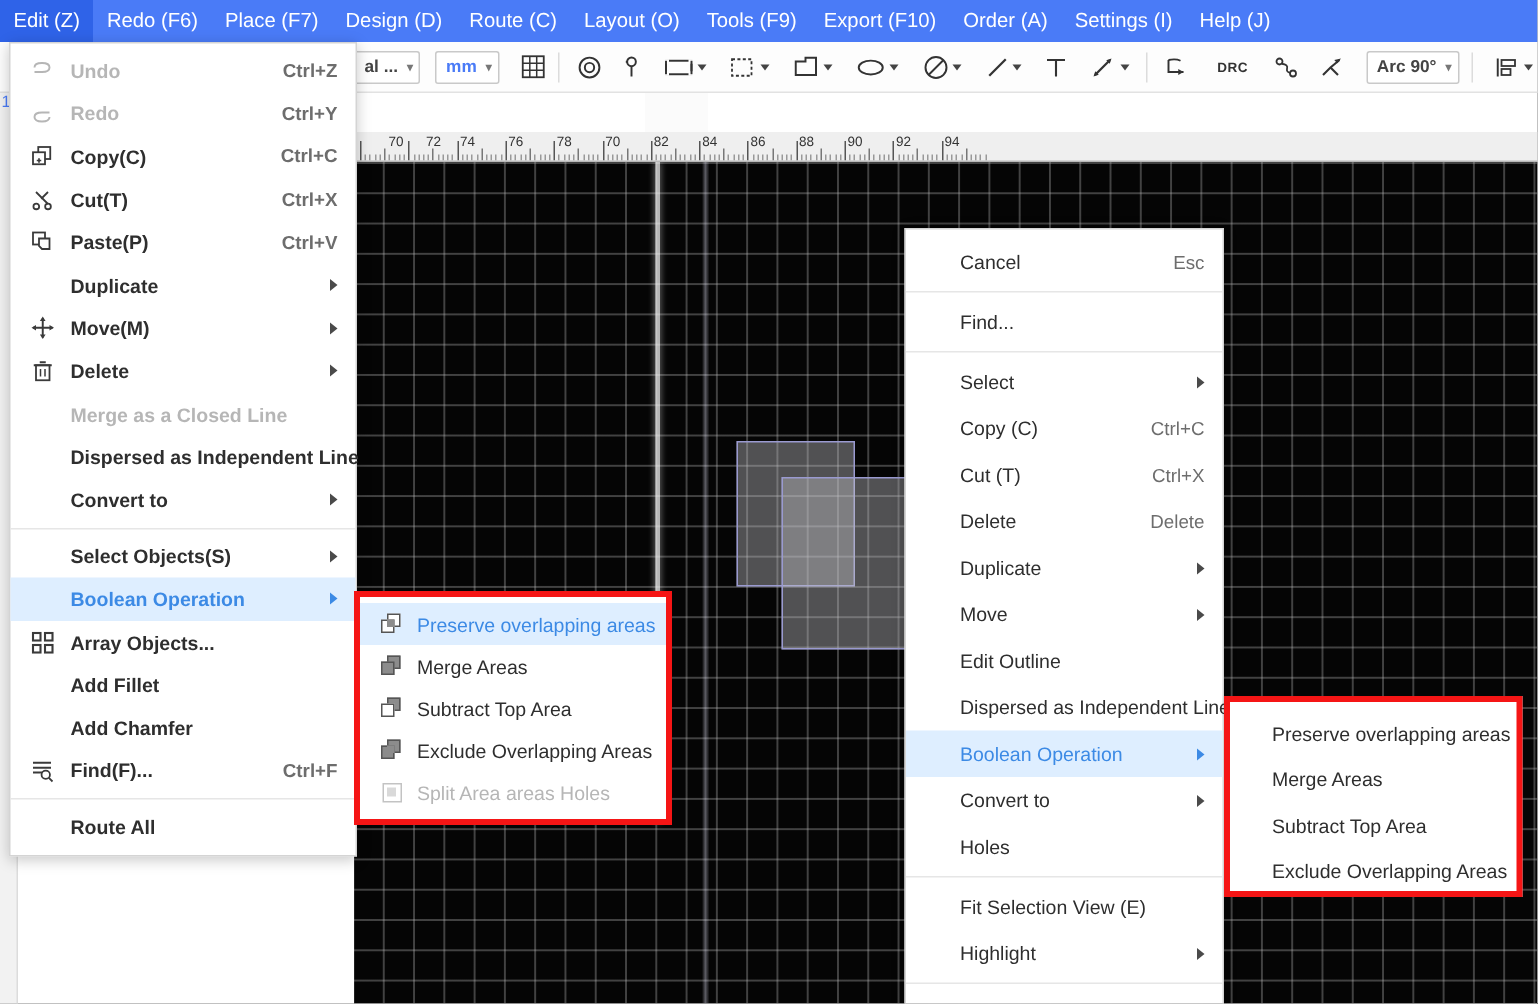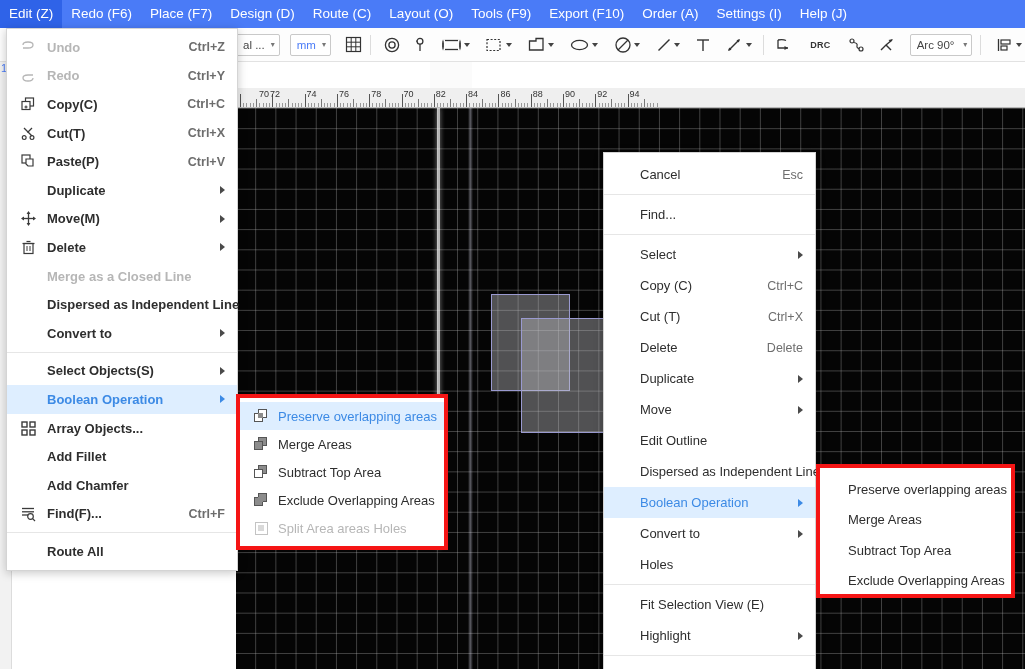--- a/index.html
+++ b/index.html
@@ -28,21 +28,21 @@
   
   .toolbar {
     position: absolute; top: 28px; left: 0; width: 1025px; height: 34px;
     background: #fdfdfd; border-bottom: 1px solid #e2e2e2;
     display: flex; align-items: center; gap: 4px;
     padding-left: 236px;
   }
   .combo {
     height: 22px; border: 1px solid #c9c9c9; background: #fff;
     display: flex; align-items: center; justify-content: space-between;
-    font-size: 11.5px; color: #444; padding: 0 4px 0 6px; border-radius: 2px;
+    font-size: 11.5px; color: #444; padding: 0 4px 0 6px; border-radius: 2px; font-weight: bold;
   }
   .combo .cv { overflow: hidden; white-space: nowrap; }
   .combo .car { font-size: 8px; color: #777; margin-left: 6px; }
   .tbtn {
     width: 24px; height: 24px; display: flex; align-items: center;
     justify-content: center; color: #333;
   }
   .tbtn.wide { width: auto; padding: 0 3px; }
   .tsep { width: 1px; height: 20px; background: #dcdcdc; margin: 0 4px; }
   .caret { width: 0; height: 0; border-left: 3.5px solid transparent;
@@ -322,21 +322,21 @@
       <div class="rl-minor" style="left: 7.23px;"></div>
       <div class="rl-minor" style="left: 10.46px;"></div>
       <div class="rl-minor" style="left: 13.69px;"></div>
       <div class="rl-minor" style="left: 16.92px;"></div>
       <div class="rl-mid" style="left: 20.15px;"></div>
       <div class="rl-minor" style="left: 23.38px;"></div>
       <div class="rl-minor" style="left: 26.61px;"></div>
       <div class="rl-minor" style="left: 29.84px;"></div>
       <div class="rl-minor" style="left: 33.07px;"></div>
       <div class="rl-major" style="left: 36.3px;"></div>
-      <div class="rl-lab" style="left: 34px;">72</div>
+      <div class="rl-lab" style="left: 48px;">72</div>
       <div class="rl-minor" style="left: 39.53px;"></div>
       <div class="rl-minor" style="left: 42.76px;"></div>
       <div class="rl-minor" style="left: 45.99px;"></div>
       <div class="rl-minor" style="left: 49.22px;"></div>
       <div class="rl-mid" style="left: 52.45px;"></div>
       <div class="rl-minor" style="left: 55.68px;"></div>
       <div class="rl-minor" style="left: 58.91px;"></div>
       <div class="rl-minor" style="left: 62.14px;"></div>
       <div class="rl-minor" style="left: 65.37px;"></div>
       <div class="rl-major" style="left: 68.6px;"></div>

